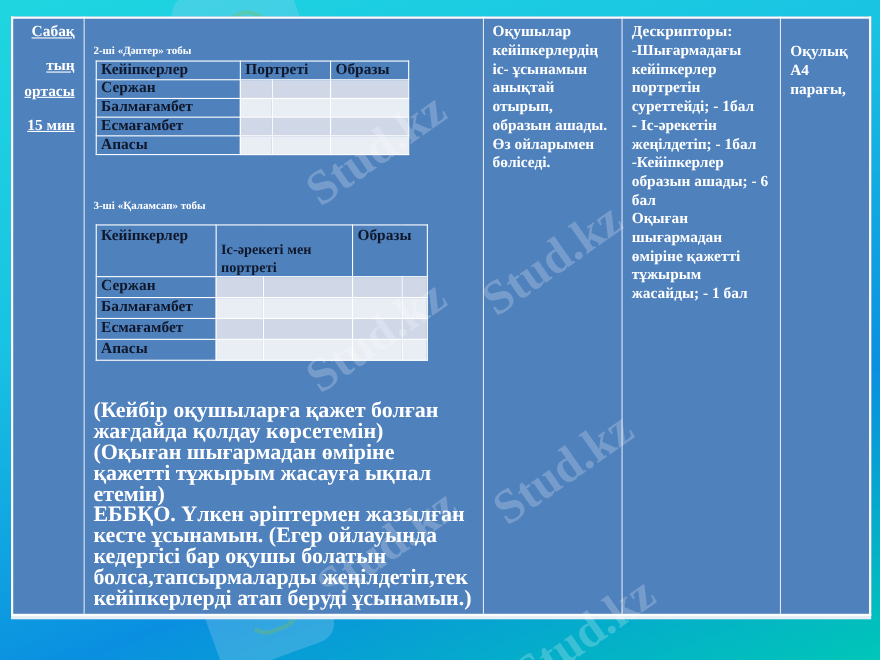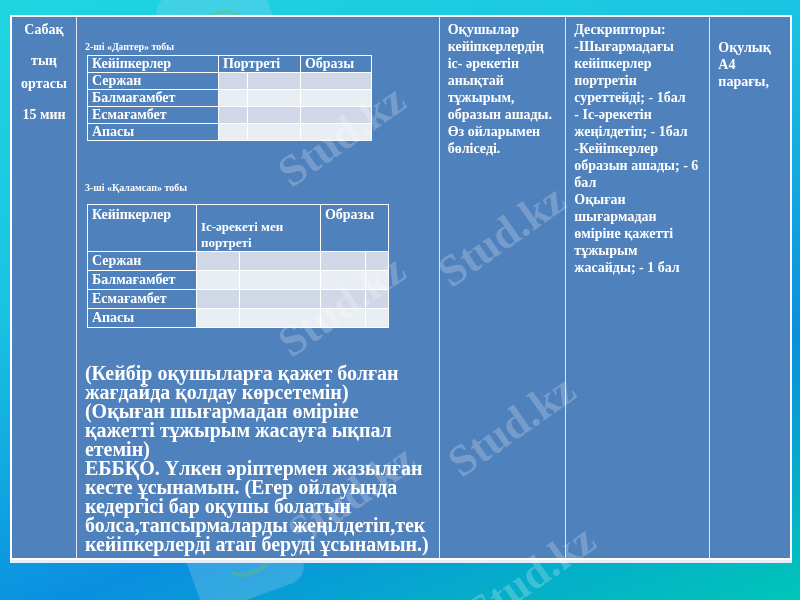--- a/index.html
+++ b/index.html
@@ -24,30 +24,30 @@
   }
   table.main {
     position:absolute; left:10px; top:15px; width:782px; height:542px;
     border-collapse:collapse; background:#4f81bd;
     border:2px solid #ffffff; box-shadow:0 3px 0 #e8eef6;
   }
   table.main > tbody > tr > td {
     border:1px solid #dfe6f0; vertical-align:top; color:#fff;
     font-weight:bold; font-size:14px; line-height:17px; padding:4px 8px;
   }
-  .c1 { width:48px; text-align:center; font-size:14px; }
+  .c1 { width:48px; text-align:right; font-size:14px;text-decoration:underline; }
   .c1 p { margin:0 0 18px 0; }
   .c2 { width:350px; padding-left:8px !important; }
   .c3 { width:110px; }
   .c4 { width:128px; }
   .c5 { width:64px; padding-top:22px !important; }
   .grp-title { margin:17px 0 0 0; font-size:10px; }
   table.sub { border-collapse:collapse; margin-left:2px; }
   table.sub td {
-    border:1.5px solid #ffffff; font-size:14px; padding:0 4px; color:#ffffff;
+    border:1.5px solid #ffffff; font-size:14px; padding:0 4px; color:#0f172a;
     height:16px; line-height:16px; background:#4f81bd; font-weight:bold;
   }
   table.sub td.e { background:#d0d8e8; }
   table.sub tr.alt td.e { background:#e9edf4; }
   table.sub td.hd { font-weight:bold; }
   .note { margin-top:36px; font-size:20px; line-height:19px; }
 </style>
 </head>
 <body>
 
@@ -142,21 +142,21 @@
           </table>
 
         <div class="note">
           <div>(Кейбір оқушыларға қажет болған жағдайда қолдау көрсетемін)</div>
           <div>(Оқыған шығармадан өміріне қажетті тұжырым жасауға ықпал етемін)</div>
           <div>ЕББҚО.  Үлкен әріптермен жазылған  кесте ұсынамын. (Егер ойлауында кедергісі бар оқушы болатын болса,тапсырмаларды жеңілдетіп,тек кейіпкерлерді атап  беруді ұсынамын.)</div>
         </div>
       </td>
 
       <td class="c3">
-        <div>Оқушылар кейіпкерлердің іс- әрекетін анықтай тұжырым, образын ашады. Өз ойларымен бөліседі.</div>
+        <div>Оқушылар кейіпкерлердің іс- ұсынамын анықтай отырып, образын ашады. Өз ойларымен бөліседі.</div>
       </td>
 
       <td class="c4">
         <div>Дескрипторы:</div>
         <div>-Шығармадағы кейіпкерлер портретін суреттейді; - 1бал</div>
         <div>- Іс-әрекетін жеңілдетіп; - 1бал</div>
         <div>-Кейіпкерлер образын ашады; - 6 бал</div>
         <div>Оқыған шығармадан өміріне қажетті тұжырым жасайды; - 1 бал</div>
       </td>
 

